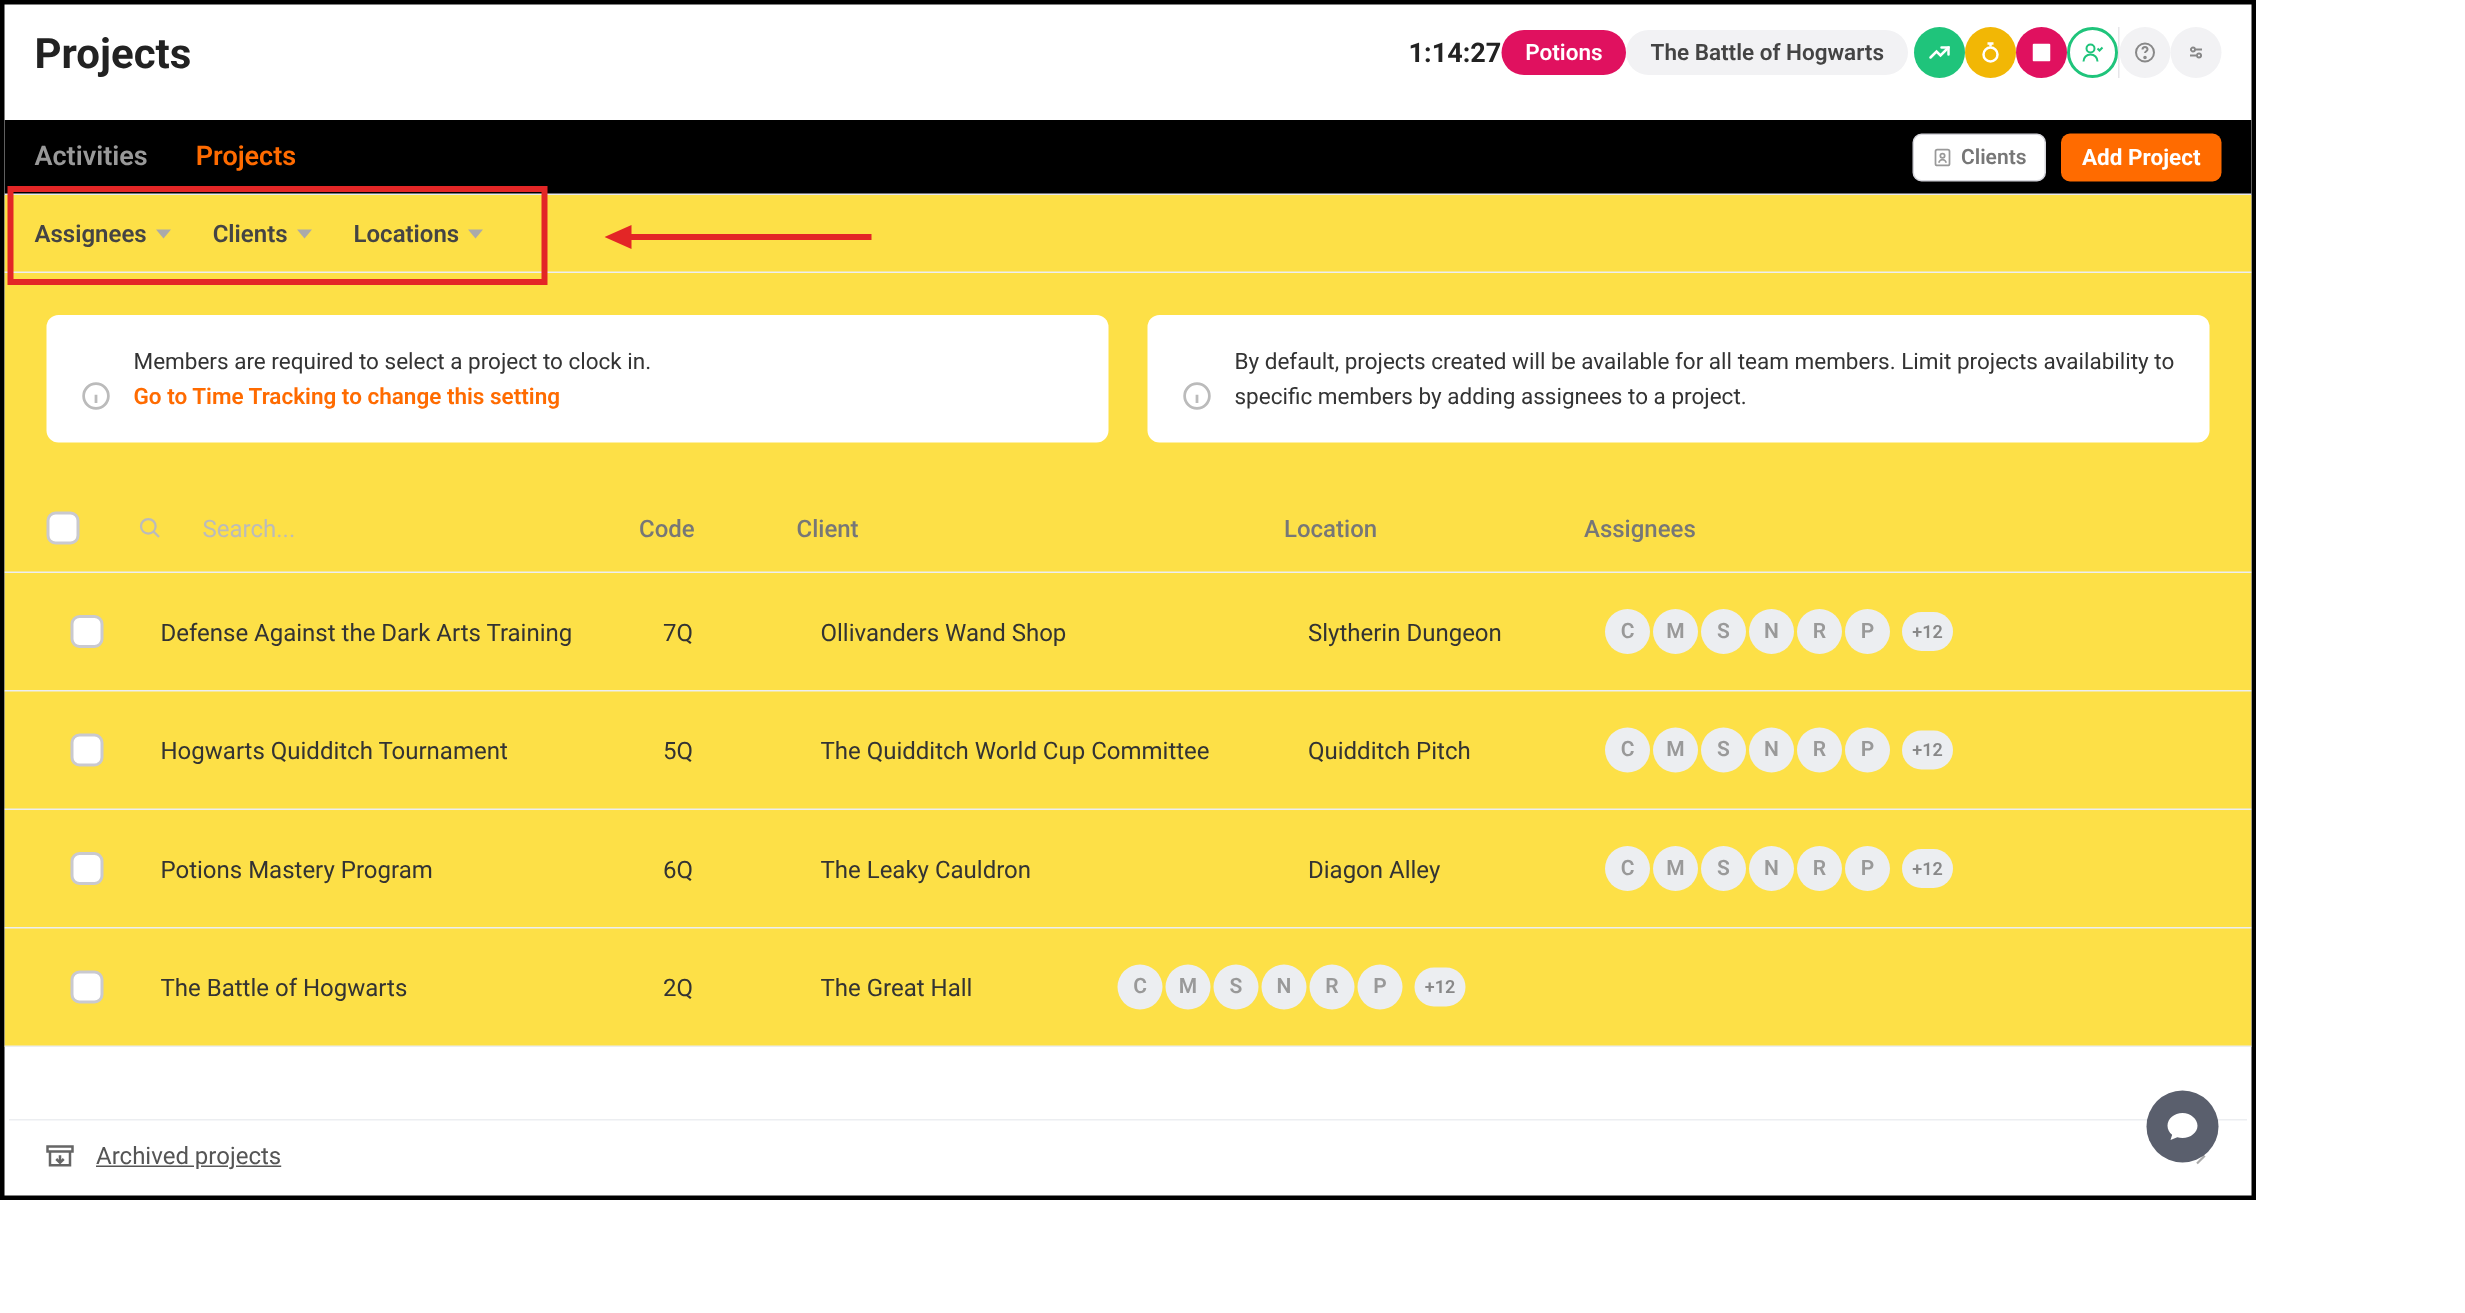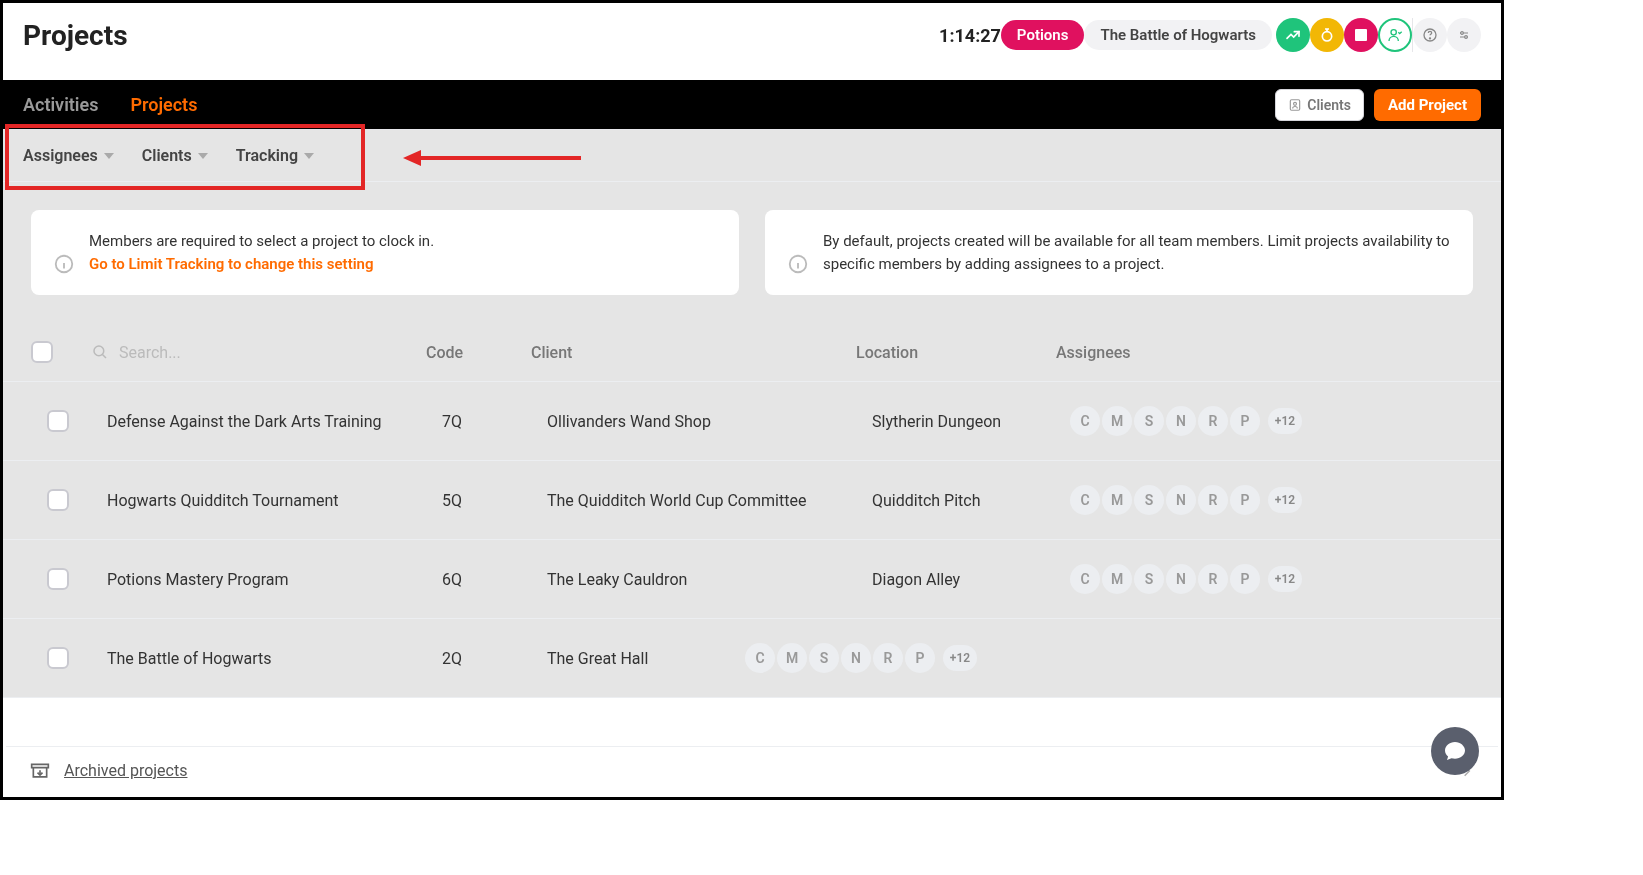--- a/index.html
+++ b/index.html
@@ -21,21 +21,21 @@
   .divider-v { width:1px; height:34px; background:#e6e6e9;}
   
   .tabs-row { display:flex; align-items:center; padding:0 20px; border-bottom:1px solid #e8e8ec; gap:32px; height:50px; background:#000000;}
   .tab { font-size:18px; font-weight:600; color:#999; padding:12px 0; position:relative; cursor:pointer;}
   .tab.active { color:#ff6b00;}
   .tab.active::after { content:''; position:absolute; left:-8px; right:-8px; bottom:-1px; height:3px; background:#ff6b00;}
   .tabs-right { margin-left:auto; display:flex; gap:10px;}
   .btn-outline { border:1px solid #d5d5db; background:#fff; color:#777; border-radius:6px; padding:6px 12px; font-size:14px; font-weight:600; display:flex; align-items:center; gap:5px;}
   .btn-orange { background:#ff6b00; color:#fff; border:none; border-radius:6px; padding:7px 14px; font-size:15px; font-weight:700;}
   
-  .subcontent { background:#e5e5e5; }
+  .subcontent { background:#fde047; }
   
   .filters-row { display:flex; align-items:center; padding:16px 20px; gap:28px; position:relative;}
   .highlight-box { position:absolute; left:2px; top:-6px; width:360px; height:66px; border:4px solid #e32626; pointer-events:none;}
   .filter-item { display:flex; align-items:center; gap:6px; font-size:16px; font-weight:600; color:#444; cursor:pointer;}
   .caret-down { width:0; height:0; border-left:5px solid transparent; border-right:5px solid transparent; border-top:6px solid #aaa;}
   .arrow-red { position:absolute; left:400px; top:14px; width:180px; height:28px; }
   
   .info-cards { display:flex; gap:26px; padding:28px 28px; border-top:1px solid #eceef1;}
   .info-card { background:#fff; border-radius:8px; padding:20px 22px; flex:1; display:flex; gap:14px; align-items:flex-end;}
   .info-icon { width:22px; height:22px; flex-shrink:0; color:#bbb;}
@@ -46,21 +46,21 @@
   .t-header { display:flex; align-items:center; padding:18px 28px; border-bottom:1px solid #eceef1; gap:0; }
   .t-row { display:flex; align-items:center; padding:24px 44px; border-bottom:1px solid #eceef1; gap:0;}
   .col-check { width:60px;}
   .checkbox { width:22px; height:22px; border:2px solid #c9c9d0; border-radius:6px; background:#fff; cursor:pointer;}
   .col-name { flex:0 0 335px; font-size:16px; color:#333;}
   .col-code { flex:0 0 105px; font-size:16px; color:#333;}
   .col-client { flex:0 0 325px; font-size:16px; color:#333;}
   .col-loc  { flex:0 0 200px; font-size:16px; color:#333;}
   .col-ass  { flex:1; display:flex; gap:4px; align-items:center;}
   .t-header .col-name, .t-header .col-code, .t-header .col-client, .t-header .col-loc, .t-header .col-ass { color:#777; font-weight:500;}
-  .search-wrap { display:flex; align-items:center; gap:10px; color:#bbb; width:100%;}
+  .search-wrap { display:flex; align-items:center; gap:26px; color:#bbb; width:100%;}
   .search-input { border:none; outline:none; background:transparent; font-size:16px; color:#555; width:200px;}
   .search-input::placeholder { color:#bbb;}
   .avatar-chip { width:30px; height:30px; border-radius:50%; background:#eceef1; color:#999; font-size:14px; font-weight:600; display:inline-flex; align-items:center; justify-content:center; margin-left:-2px;}
   .avatar-more { width:34px; height:26px; border-radius:14px; background:#eceef1; color:#888; font-size:12px; font-weight:600; display:inline-flex; align-items:center; justify-content:center; margin-left:4px;}
   
   .footer-bar { position:absolute; left:3px; right:3px; bottom:3px; height:48px; background:#fff; border-top:1px solid #eceef1; display:flex; align-items:center; padding:0 24px; gap:14px; color:#555;text-decoration:underline;}
   .chev-right { margin-left:auto; color:#aaa;}
   
   .chat-bubble { position:absolute; right:22px; bottom:22px; width:48px; height:48px; border-radius:50%; background:#5a5f6d; display:flex; align-items:center; justify-content:center;}
   
@@ -140,39 +140,39 @@
     <div class="highlight-box"></div>
     <div class="filter-item">
       <span>Assignees</span>
       <span class="caret-down"></span>
     </div>
     <div class="filter-item">
       <span>Clients</span>
       <span class="caret-down"></span>
     </div>
     <div class="filter-item">
-      <span>Tracking</span>
+      <span>Locations</span>
       <span class="caret-down"></span>
     </div>
     <svg class="arrow-red" viewBox="0 0 180 28">
       <line x1="178" y1="14" x2="12" y2="14" stroke="#e32626" stroke-width="4"></line>
       <polygon points="0,14 18,6 18,22" fill="#e32626"></polygon>
     </svg>
   </div>
 
   <div class="info-cards">
     <div class="info-card">
       <svg class="info-icon" viewBox="0 0 24 24" fill="none" stroke="#bbb" stroke-width="2">
           <circle cx="12" cy="12" r="9"></circle>
           <line x1="12" y1="8" x2="12" y2="8"></line>
           <line x1="12" y1="11" x2="12" y2="17"></line>
         </svg>
       <div class="info-text">
         <div>Members are required to select a project to clock in.</div>
-        <div class="link-orange">Go to Limit Tracking to change this setting</div>
+        <div class="link-orange">Go to Time Tracking to change this setting</div>
       </div>
     </div>
     <div class="info-card">
       <svg class="info-icon" viewBox="0 0 24 24" fill="none" stroke="#bbb" stroke-width="2">
           <circle cx="12" cy="12" r="9"></circle>
           <line x1="12" y1="8" x2="12" y2="8"></line>
           <line x1="12" y1="11" x2="12" y2="17"></line>
         </svg>
       <div class="info-text">By default, projects created will be available for all team members. Limit projects availability to specific members by adding assignees to a project.</div>
     </div>

